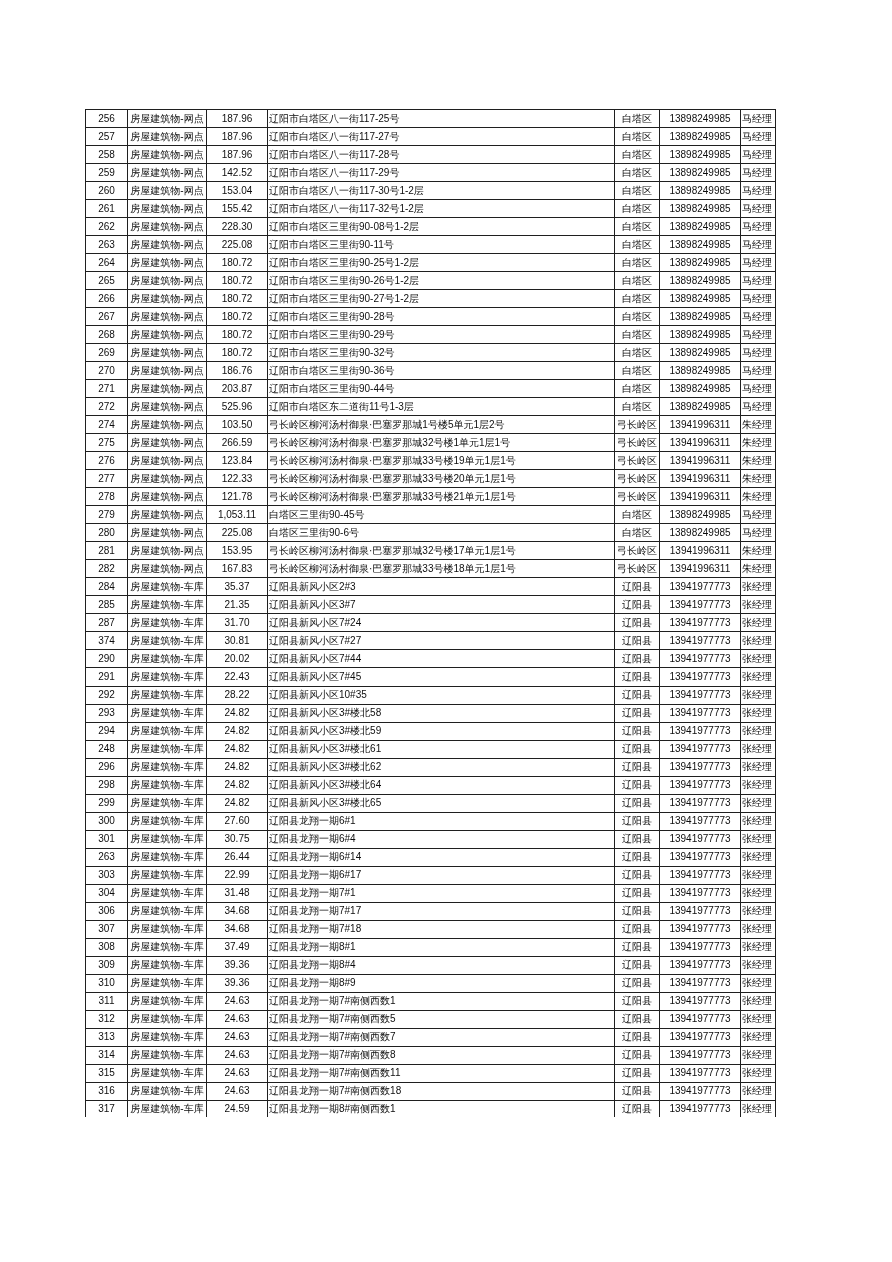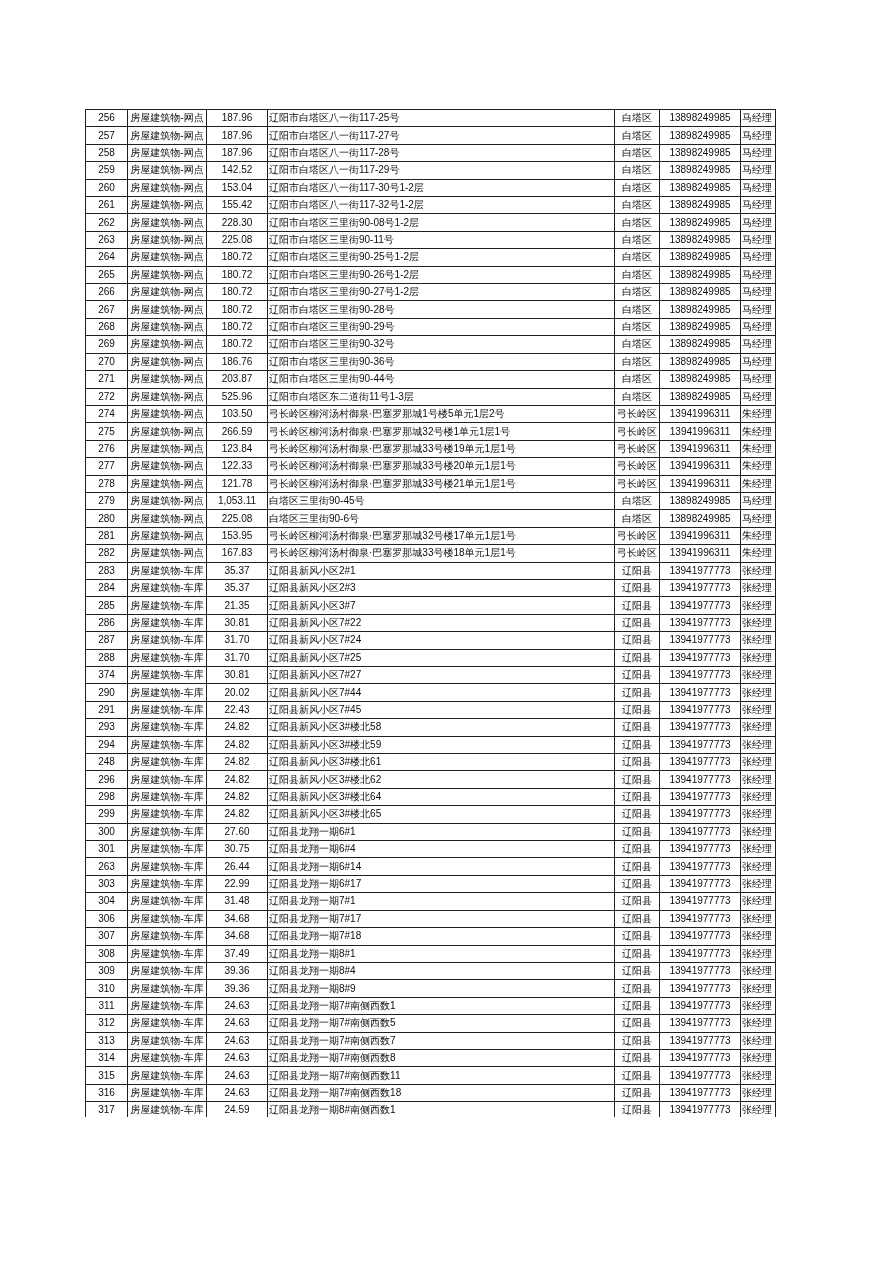--- a/index.html
+++ b/index.html
@@ -282,74 +282,47 @@
         <tr>
           <td class="c0">282</td>
           <td class="c1">房屋建筑物-网点</td>
           <td class="c2">167.83</td>
           <td class="c3">弓长岭区柳河汤村御泉·巴塞罗那城33号楼18单元1层1号</td>
           <td class="c4">弓长岭区</td>
           <td class="c5">13941996311</td>
           <td class="c6">朱经理</td>
         </tr>
         <tr>
-          <td class="c0">283</td>
-          <td class="c1">房屋建筑物-车库</td>
-          <td class="c2">35.37</td>
-          <td class="c3">辽阳县新风小区2#1</td>
-          <td class="c4">辽阳县</td>
-          <td class="c5">13941977773</td>
-          <td class="c6">张经理</td>
-        </tr>
-        <tr>
           <td class="c0">284</td>
           <td class="c1">房屋建筑物-车库</td>
           <td class="c2">35.37</td>
           <td class="c3">辽阳县新风小区2#3</td>
           <td class="c4">辽阳县</td>
           <td class="c5">13941977773</td>
           <td class="c6">张经理</td>
         </tr>
         <tr>
           <td class="c0">285</td>
           <td class="c1">房屋建筑物-车库</td>
           <td class="c2">21.35</td>
           <td class="c3">辽阳县新风小区3#7</td>
           <td class="c4">辽阳县</td>
           <td class="c5">13941977773</td>
           <td class="c6">张经理</td>
         </tr>
         <tr>
-          <td class="c0">286</td>
-          <td class="c1">房屋建筑物-车库</td>
-          <td class="c2">30.81</td>
-          <td class="c3">辽阳县新风小区7#22</td>
-          <td class="c4">辽阳县</td>
-          <td class="c5">13941977773</td>
-          <td class="c6">张经理</td>
-        </tr>
-        <tr>
           <td class="c0">287</td>
           <td class="c1">房屋建筑物-车库</td>
           <td class="c2">31.70</td>
           <td class="c3">辽阳县新风小区7#24</td>
           <td class="c4">辽阳县</td>
           <td class="c5">13941977773</td>
           <td class="c6">张经理</td>
         </tr>
         <tr>
-          <td class="c0">288</td>
-          <td class="c1">房屋建筑物-车库</td>
-          <td class="c2">31.70</td>
-          <td class="c3">辽阳县新风小区7#25</td>
-          <td class="c4">辽阳县</td>
-          <td class="c5">13941977773</td>
-          <td class="c6">张经理</td>
-        </tr>
-        <tr>
           <td class="c0">374</td>
           <td class="c1">房屋建筑物-车库</td>
           <td class="c2">30.81</td>
           <td class="c3">辽阳县新风小区7#27</td>
           <td class="c4">辽阳县</td>
           <td class="c5">13941977773</td>
           <td class="c6">张经理</td>
         </tr>
         <tr>
           <td class="c0">290</td>
@@ -358,20 +331,29 @@
           <td class="c3">辽阳县新风小区7#44</td>
           <td class="c4">辽阳县</td>
           <td class="c5">13941977773</td>
           <td class="c6">张经理</td>
         </tr>
         <tr>
           <td class="c0">291</td>
           <td class="c1">房屋建筑物-车库</td>
           <td class="c2">22.43</td>
           <td class="c3">辽阳县新风小区7#45</td>
+          <td class="c4">辽阳县</td>
+          <td class="c5">13941977773</td>
+          <td class="c6">张经理</td>
+        </tr>
+        <tr>
+          <td class="c0">292</td>
+          <td class="c1">房屋建筑物-车库</td>
+          <td class="c2">28.22</td>
+          <td class="c3">辽阳县新风小区10#35</td>
           <td class="c4">辽阳县</td>
           <td class="c5">13941977773</td>
           <td class="c6">张经理</td>
         </tr>
         <tr>
           <td class="c0">293</td>
           <td class="c1">房屋建筑物-车库</td>
           <td class="c2">24.82</td>
           <td class="c3">辽阳县新风小区3#楼北58</td>
           <td class="c4">辽阳县</td>

